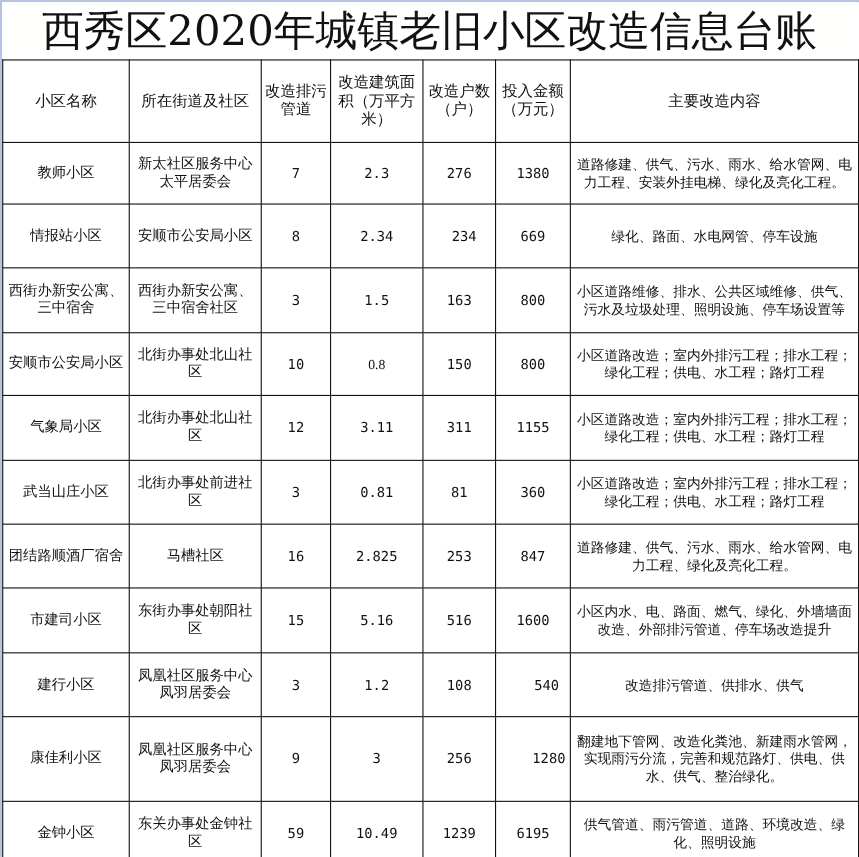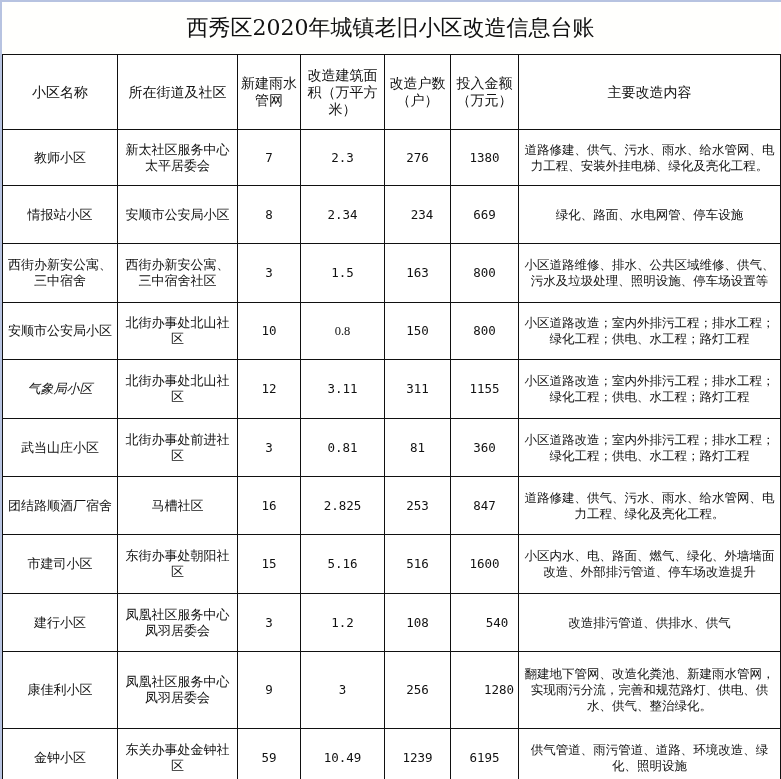--- a/index.html
+++ b/index.html
@@ -3,21 +3,21 @@
 <meta charset="utf-8">
 <style>
   html, body { margin: 0; padding: 0; background: #ffffff; }
   body { width: 781px; height: 779px; position: relative; overflow: hidden;
          font-family: "DejaVu Sans", "Liberation Sans", sans-serif; color: #111; }
   .frame { position: absolute; left: 0; top: 0; width: 779px; height: 777px;
            border-left: 2px solid #b7c3e0; border-top: 2px solid #b7c3e0; }
   .title { position: absolute; left: 2px; top: 2px; width: 777px; height: 52px;
            display: flex; align-items: center; justify-content: center;
            font-family: "DejaVu Serif", "Liberation Serif", serif;
-           font-size: 22px; letter-spacing: 0px; color: #111; background: #fffffd; }
+           font-size: 38px; letter-spacing: 0px; color: #111; background: #fffffd; }
   table { position: absolute; left: 2px; top: 54px; border-collapse: collapse;
           table-layout: fixed; width: 778px; }
   td, th { border: 1.5px solid #111; text-align: center; vertical-align: middle;
            font-size: 13px; line-height: 16px; padding: 0 3px; font-weight: normal;
            overflow: hidden; }
   th { height: 74px; font-size: 14px; line-height: 17px; }
   td.num { font-family: "DejaVu Sans Mono", "Liberation Mono", monospace; font-size: 12.5px; }
   td.content { font-size: 12.5px; line-height: 16px; padding: 0 4px; }
 </style>
 </head>
@@ -33,21 +33,21 @@
       <col style="width:63px">
     <col style="width:84px">
       <col style="width:66px">
       <col style="width:68px">
       <col style="width:262px">
   </colgroup>
   <thead>
     <tr>
       <th>小区名称</th>
       <th>所在街道及社区</th>
-      <th>新建雨水管网</th>
+      <th>改造排污管道</th>
       <th>改造建筑面积（万平方米）</th>
       <th>改造户数（户）</th>
       <th>投入金额（万元）</th>
       <th>主要改造内容</th>
     </tr>
   </thead>
   <tbody id="tbody">
       <tr>
         <td style="height: 55px;">教师小区</td>
         <td style="height: 55px;">新太社区服务中心太平居委会</td>
@@ -78,21 +78,21 @@
       <tr>
         <td style="height: 56px;">安顺市公安局小区</td>
         <td style="height: 56px;">北街办事处北山社区</td>
         <td class="num" style="height: 56px;">10</td>
         <td class="num" style="height: 56px; font-family: Liberation Serif, serif;">0.8</td>
         <td class="num" style="height: 56px;">150</td>
         <td class="num" style="height: 56px;">800</td>
         <td class="content" style="height: 56px;">小区道路改造；室内外排污工程；排水工程；绿化工程；供电、水工程；路灯工程</td>
       </tr>
       <tr>
-        <td style="height: 58px; font-style: italic;">气象局小区</td>
+        <td style="height: 58px;">气象局小区</td>
         <td style="height: 58px;">北街办事处北山社区</td>
         <td class="num" style="height: 58px;">12</td>
         <td class="num" style="height: 58px;">3.11</td>
         <td class="num" style="height: 58px;">311</td>
         <td class="num" style="height: 58px;">1155</td>
         <td class="content" style="height: 58px;">小区道路改造；室内外排污工程；排水工程；绿化工程；供电、水工程；路灯工程</td>
       </tr>
       <tr>
         <td style="height: 57px;">武当山庄小区</td>
         <td style="height: 57px;">北街办事处前进社区</td>

